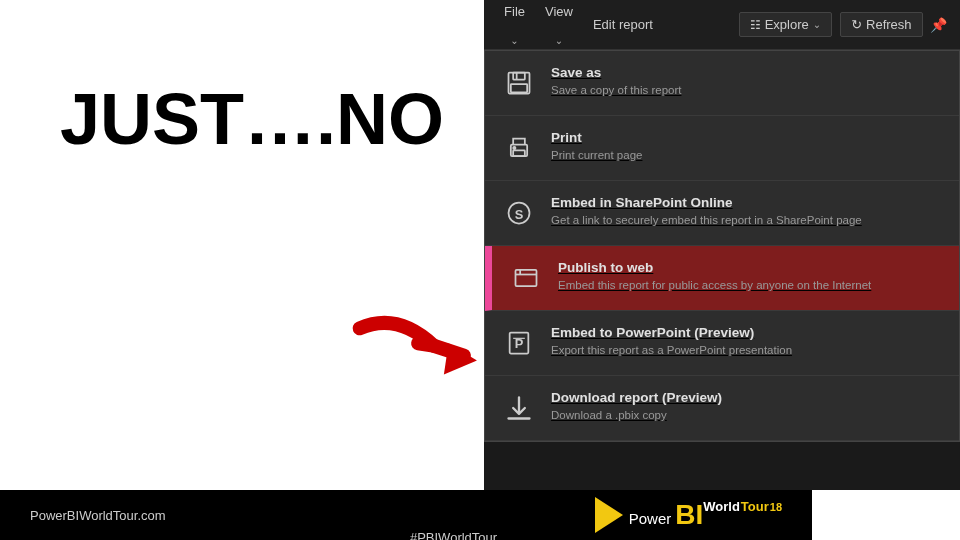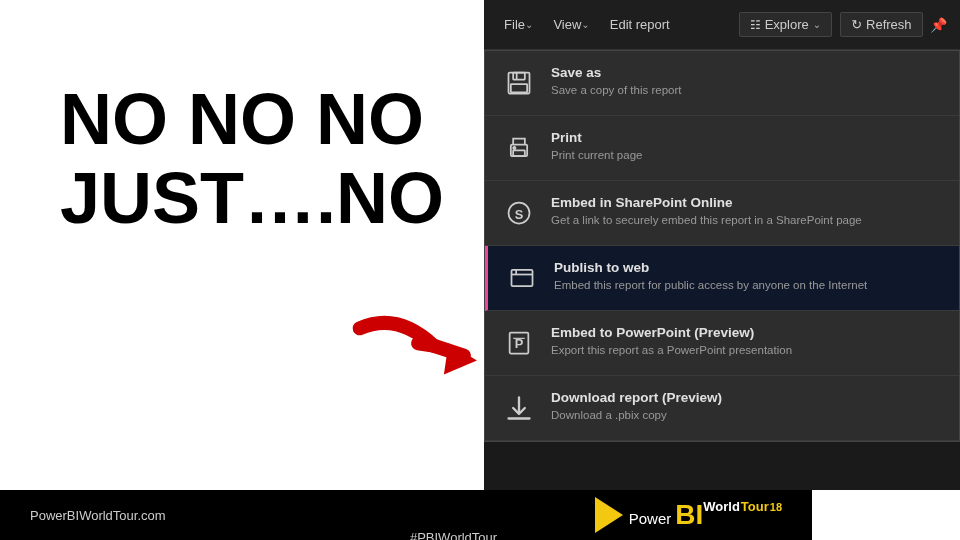--- a/index.html
+++ b/index.html
@@ -57,26 +57,27 @@
       padding: 0 12px;
       height: 50px;
       background: #1e1e1e;
       border-bottom: 1px solid #333;
       gap: 4px;
     }
 
     .toolbar-item {
       display: flex;
       align-items: center;
-      gap: 0;
+      gap: 16px;
       color: #cccccc;
       font-size: 13px;
       cursor: pointer;
       padding: 4px 8px;
       border-radius: 2px;
+      flex-direction: column;
     }
 
     .toolbar-right {
       margin-left: auto;
       display: flex;
       align-items: center;
       gap: 8px;
     }
 
     .toolbar-btn {
@@ -95,34 +96,35 @@
     .chevron {
       font-size: 10px;
       color: #aaa;
     }
 
     
     .dropdown-menu {
       background: #2d2d2d;
       border: 1px solid #444;
       width: 100%;
+      text-decoration: underline;
     }
 
     .menu-item {
       display: flex;
       align-items: flex-start;
       padding: 14px 16px;
       border-bottom: 1px solid #3a3a3a;
       cursor: pointer;
       position: relative;
     }
 
     .menu-item.highlighted {
-      background: #0f172a;
-      border-left: 3px solid #ec4899;
+      background: #7f1d1d;
+      border-left: 7px solid #ec4899;
     }
 
     .menu-icon {
       width: 36px;
       height: 36px;
       display: flex;
       align-items: center;
       justify-content: center;
       margin-right: 14px;
       flex-shrink: 0;
@@ -251,21 +253,20 @@
       cursor: pointer;
     }
   </style>
 </head>
 <body>
 
 <div class="main-area">
 
   <div class="left-content">
     <div>
-      <div class="big-text">NO NO NO</div>
       <div class="big-text">JUST….NO</div>
     </div>
   </div>
 
   <svg class="red-arrow" viewBox="0 0 130 110" xmlns="http://www.w3.org/2000/svg">
     <defs>
       <marker id="arrowhead" markerWidth="10" markerHeight="7" refX="0" refY="3.5" orient="auto">
         <polygon points="0 0, 10 3.5, 0 7" fill="#cc0000"></polygon>
       </marker>
     </defs>

